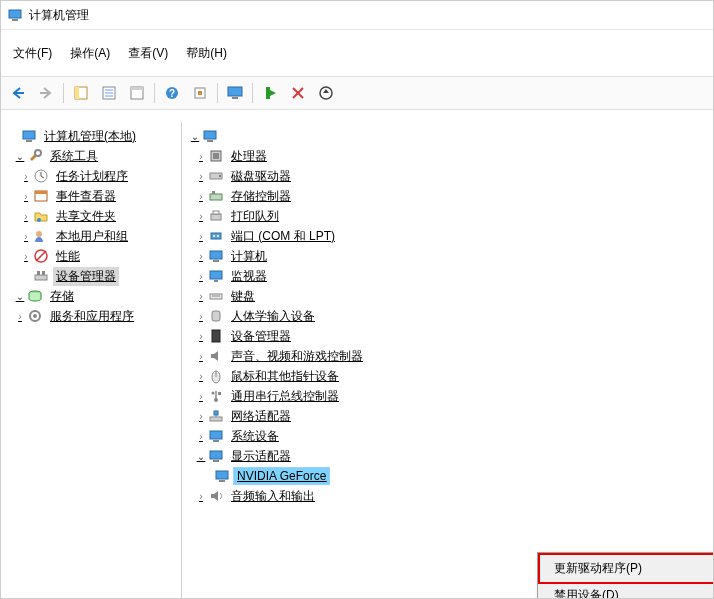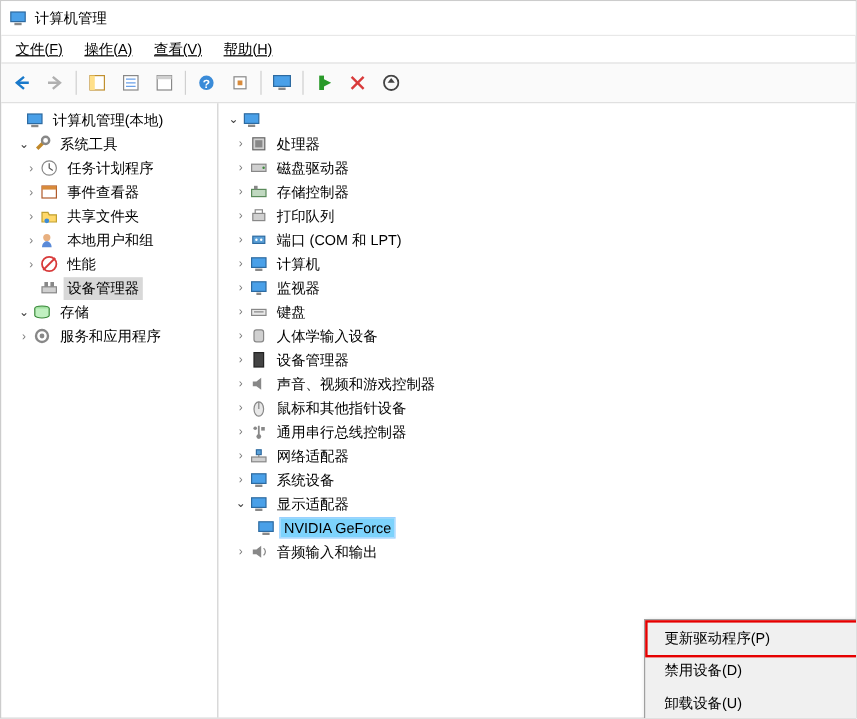--- a/index.html
+++ b/index.html
@@ -12,40 +12,40 @@
     width: 714px;
     height: 599px;
     overflow: hidden;
   }
   .window {
     display: flex;
     flex-direction: column;
     height: 100%;
     border: 1px solid #ccc;
     box-sizing: border-box;
+    gap: 12px;
   }
   .titlebar {
     display: flex;
     align-items: center;
     height: 28px;
     padding: 0 6px;
     background: #fff;
     border-bottom: 1px solid #e8e8e8;
   }
   .titlebar .app-icon {
     width: 16px; height:16px; margin-right:6px;
     display:flex;align-items:center;justify-content:center;
   }
   .menubar {
     display:flex;
     align-items:center;
     height:22px;
     padding: 0 4px;
     gap: 2px;
-    text-decoration: underline;
   }
   .menubar span.menu-item {
     padding: 2px 8px;
     cursor: default;
   }
   .toolbar {
     display:flex;
     align-items:center;
     height:28px;
     padding: 2px 4px;
@@ -70,21 +70,21 @@
     border-right:1px solid #d0d0d0;
     padding:4px 0;
     overflow:auto;
   }
   .right-pane {
     flex:1;
     padding:4px 0;
     overflow:auto;
     position:relative;
   }
-  .tree ul { list-style:none; margin:0; padding:0 0 0 6px; }
+  .tree ul { list-style:none; margin:0; padding:0 0 0 6px;text-decoration:underline; }
   .tree > ul { padding-left:4px; }
   .tree li { white-space:nowrap; }
   .node {
     display:flex;align-items:center;
     height:20px;
     padding:0 2px;
   }
   .node .expander {
     width:14px;height:14px;
     display:flex;align-items:center;justify-content:center;

